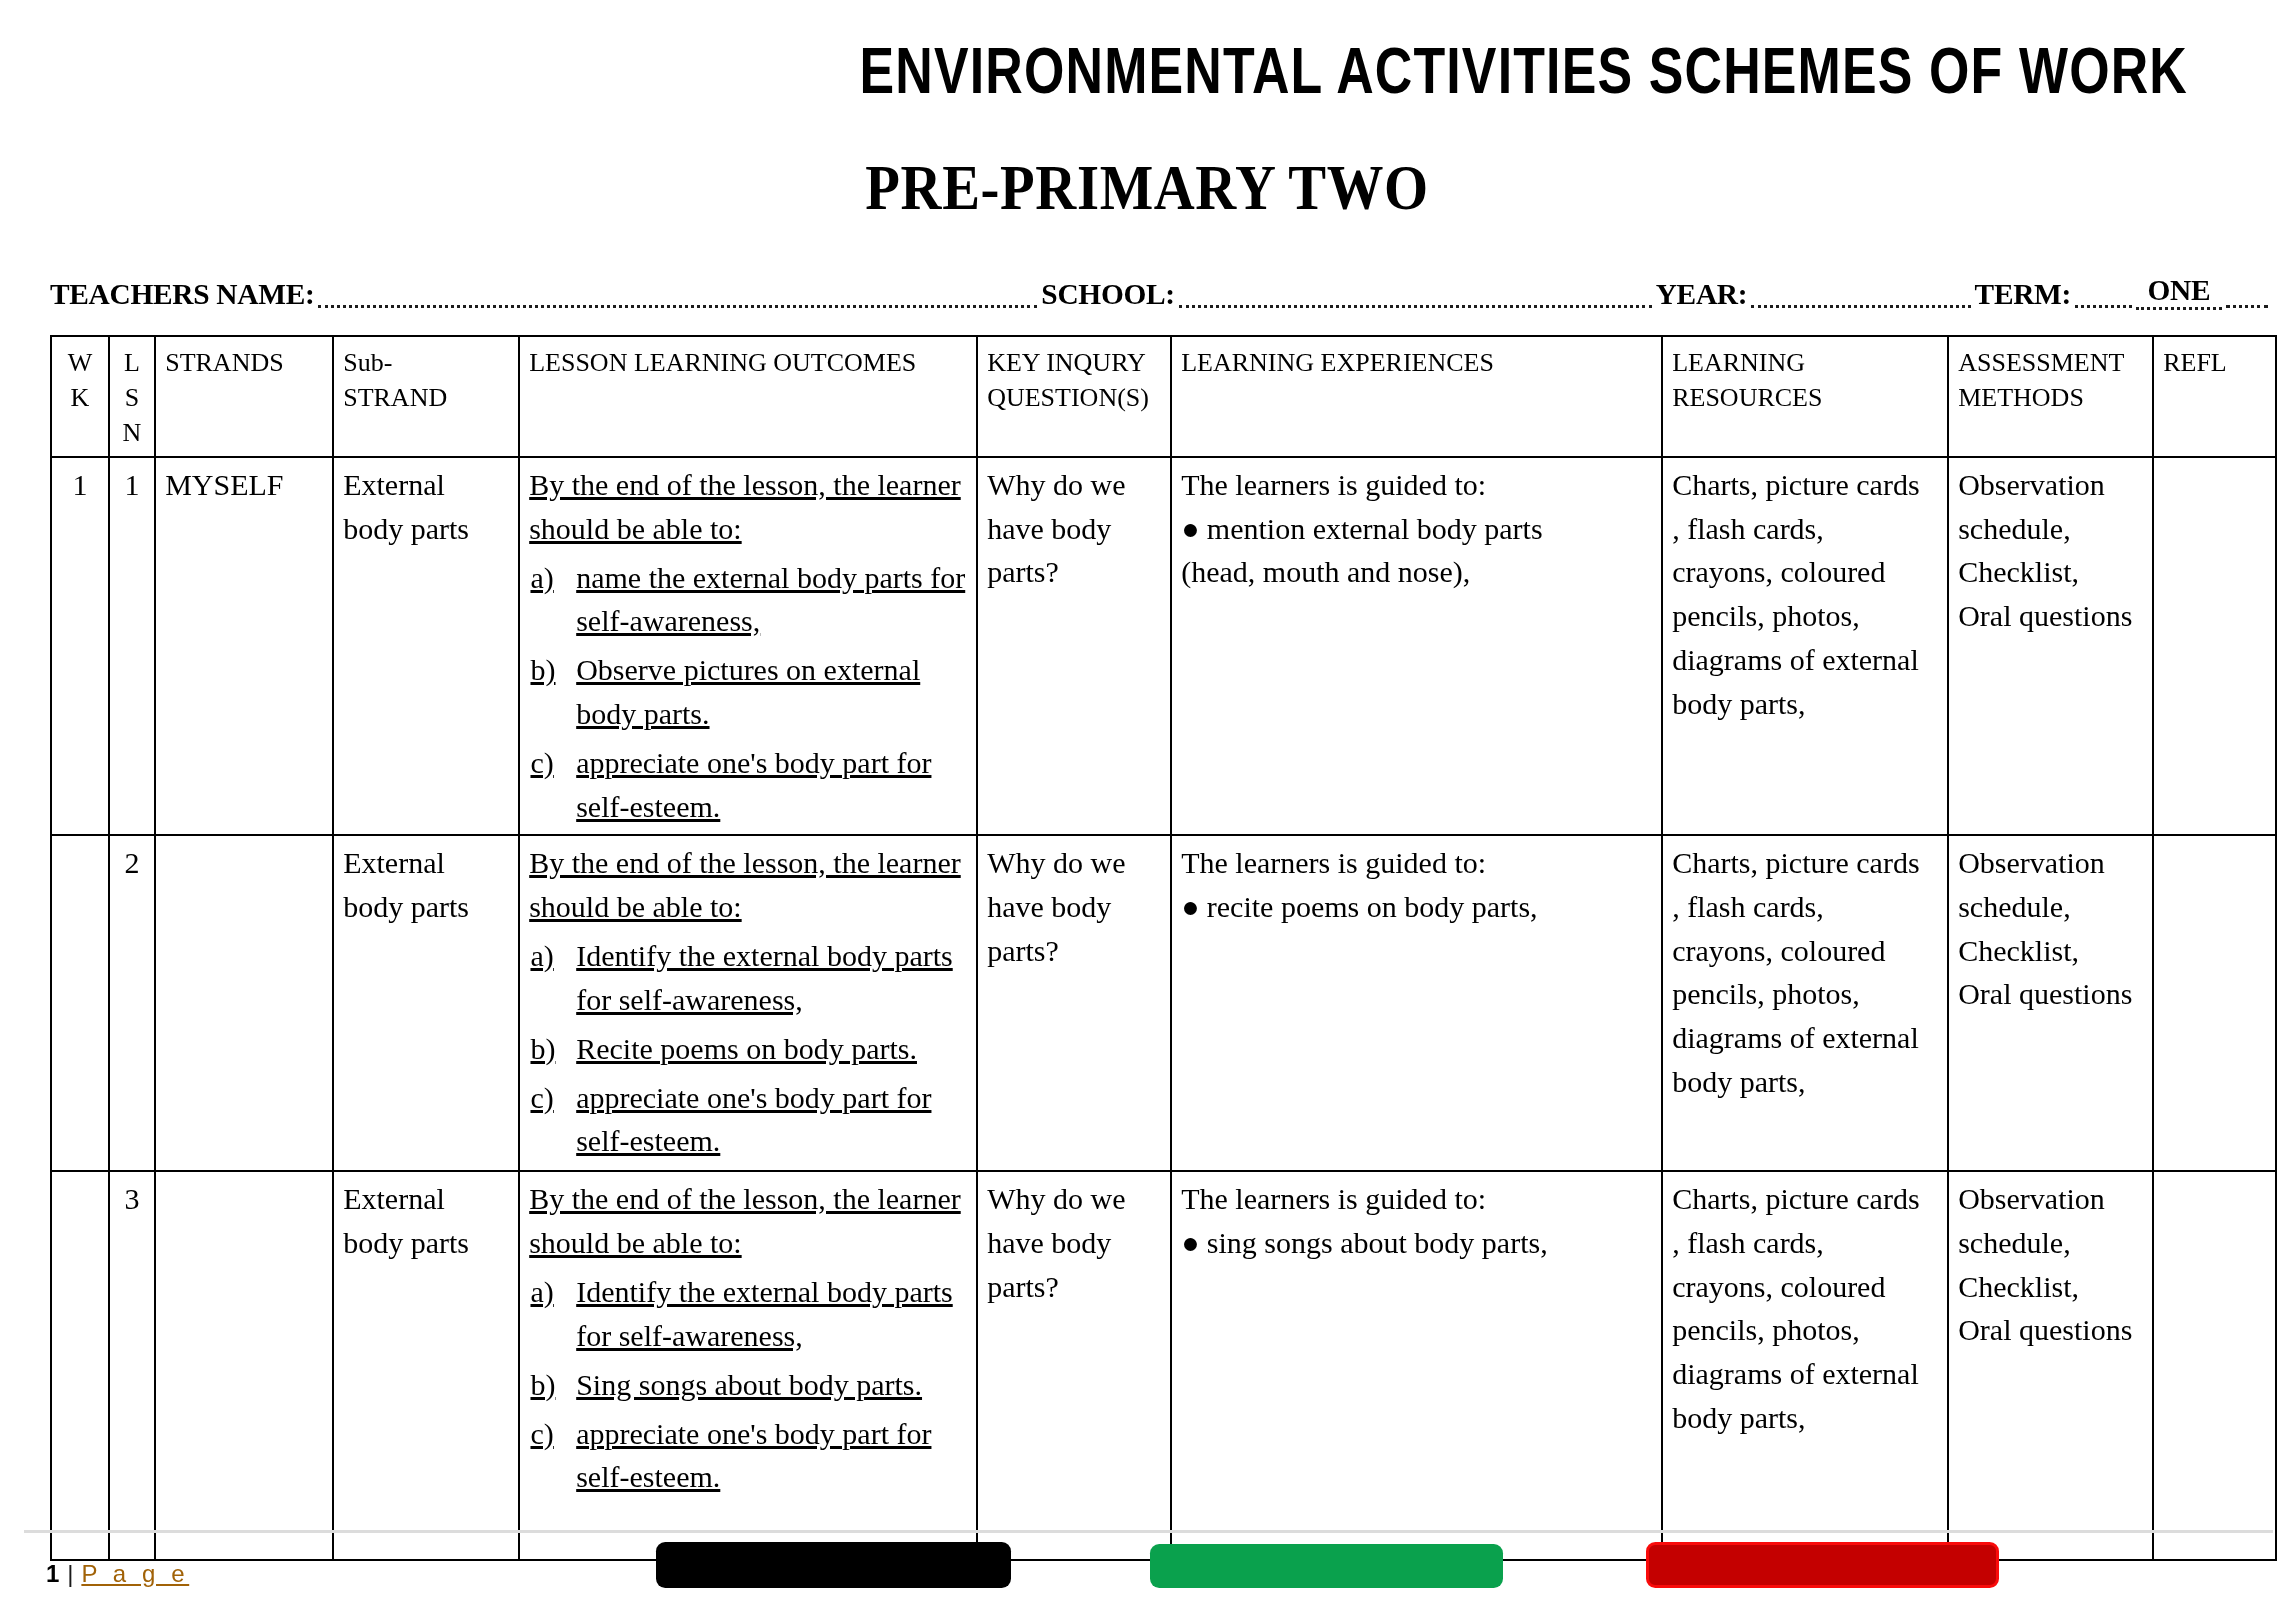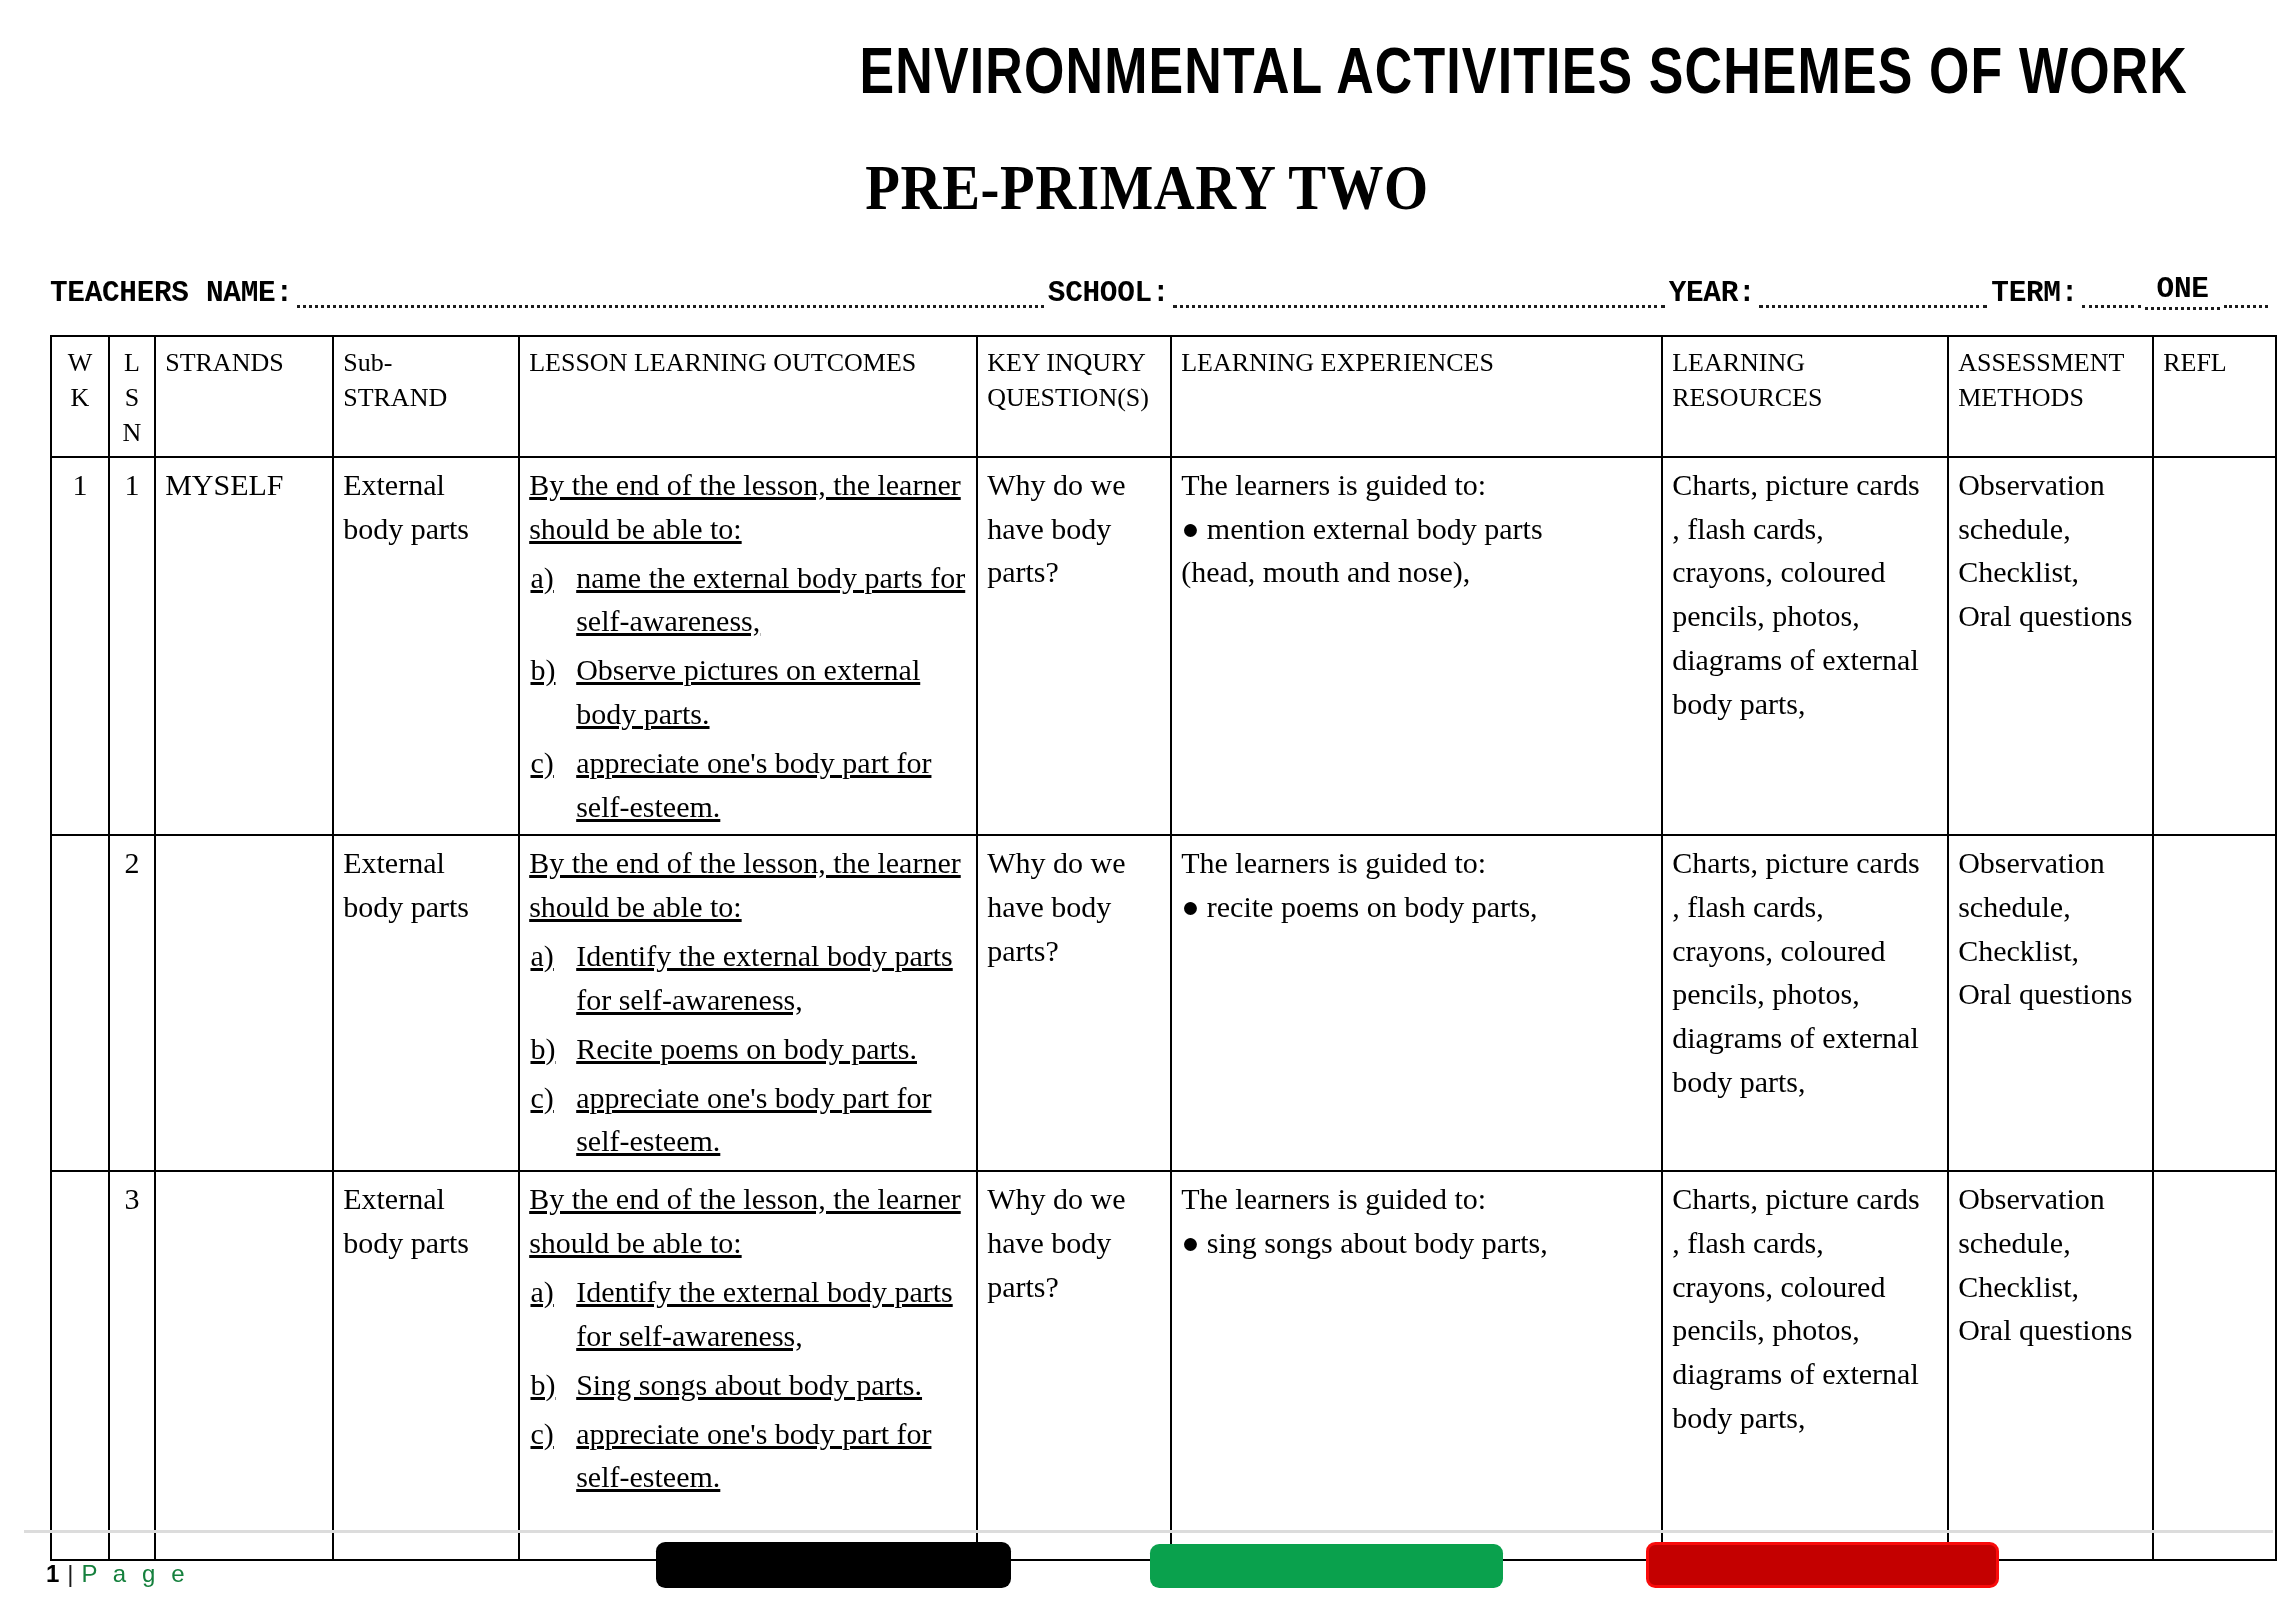--- a/index.html
+++ b/index.html
@@ -26,21 +26,21 @@
     font-size:63px; line-height:1;
   }
   .doc-subtitle .squeeze {
     display:inline-block; transform:scale(0.90,1.02); transform-origin:center;
     letter-spacing:0.7px; white-space:nowrap;
   }
   
   .form-line {
     display:flex; align-items:flex-end;
     margin:55px 23.6px 0 50px;
-    font-family:Liberation Mono, monospace; font-weight:700;
+    font-family:Liberation Serif, serif; font-weight:700;
     font-size:29.4px; line-height:1.05; letter-spacing:-0.3px;
   }
   .form-line .label { white-space:nowrap; }
   .dots { border-bottom:3.9px dotted #1c1c1c; height:0; margin:0 3.9px 2.6px 3.9px; }
   .d1 { flex:19; } .d2 { flex:12.5; } .d3 { flex:5.8; } .d4 { flex:1.5; } .d5 { flex:1.1; }
   .term-value {
     border-bottom:3.9px dotted #1c1c1c; padding:0 11.8px 1.3px 11.8px; white-space:nowrap;
   }
   
   table.scheme {
@@ -72,21 +72,21 @@
   .footer-rule {
     position:absolute; left:23.6px; right:22px; top:1530px;
     border-top:3.3px solid #dcdcdc;
   }
   .page-label {
     position:absolute; left:46px; top:1560px;
     font-family:"Liberation Sans", sans-serif; font-size:24px;
   }
   .page-num { font-weight:700; }
   .page-sep { margin:0 7.9px; color:#1a1a1a; }
-  .page-word { color:#15803d; letter-spacing:4.6px; }
+  .page-word { color:#a16207; letter-spacing:4.6px;text-decoration:underline; }
   .bar { position:absolute; top:1542px; height:46px; border-radius:9.2px; }
   .bar-black { left:656px; width:355px; }
   .bar-green { left:1150px; top:1544px; width:353px; height:44px; }
   .bar-red   { left:1646px; width:353px; border:3.3px solid; }
 </style>
 </head>
 <body>
 
 <div class="doc-title">
   <span class="squeeze">ENVIRONMENTAL ACTIVITIES SCHEMES OF WORK</span>

